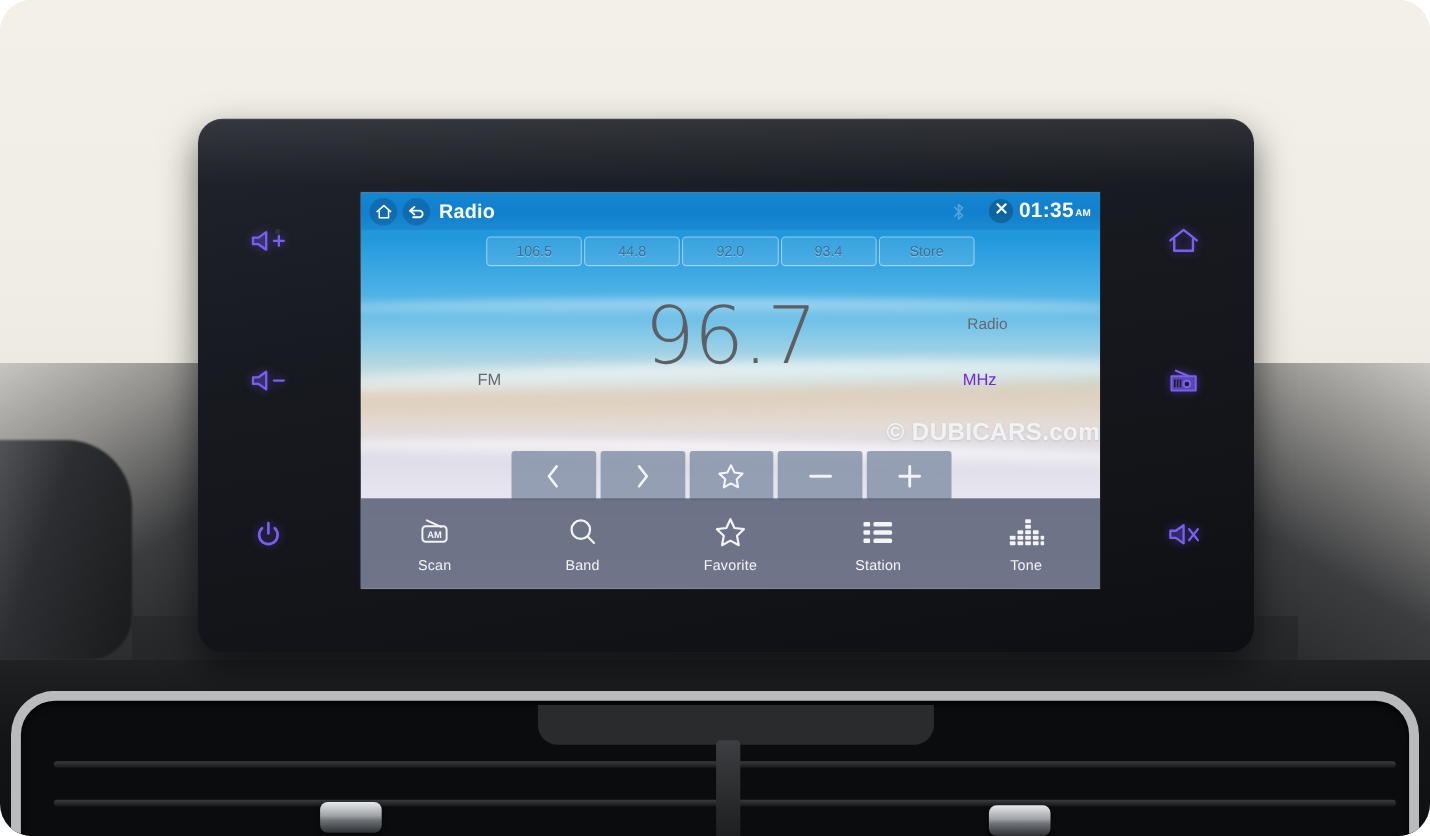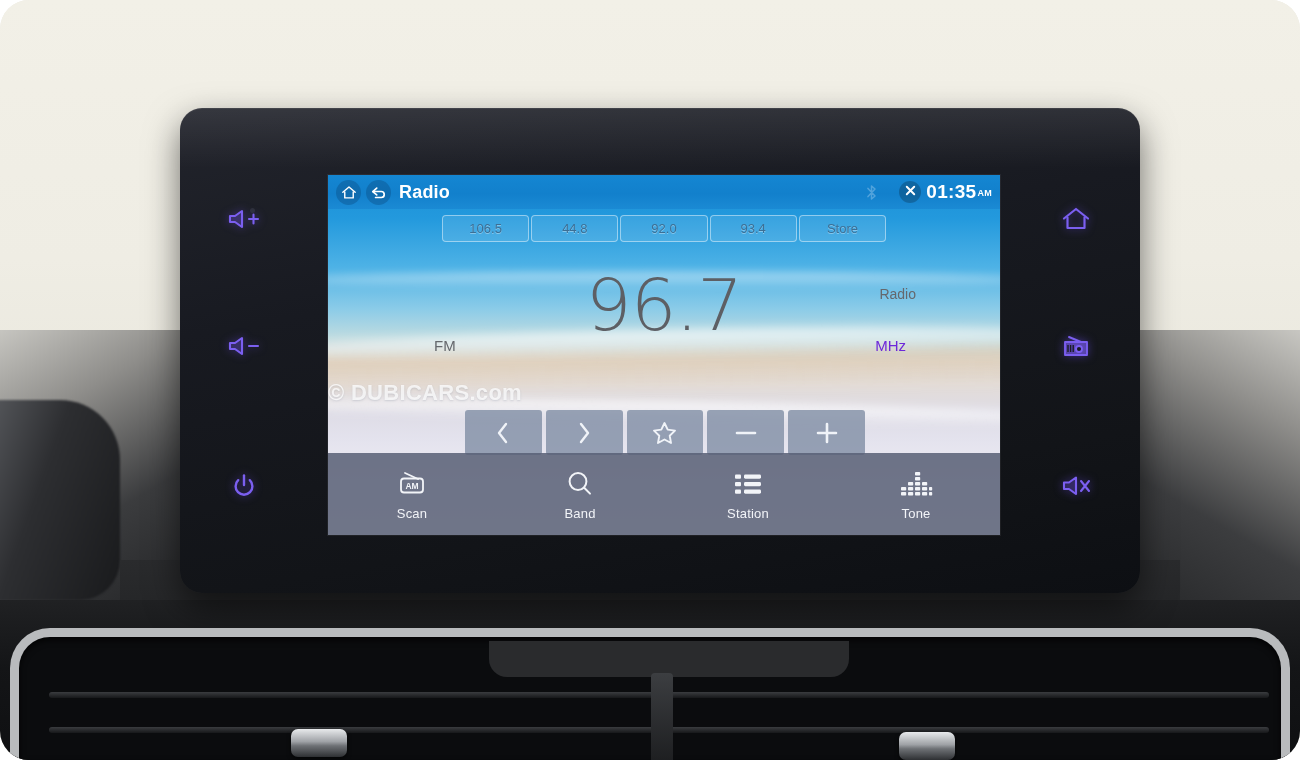--- a/index.html
+++ b/index.html
@@ -265,21 +265,21 @@
     position: absolute;
     right: 94px; top: 74px;
     font-size: 15px;
     color: #6d28d9;
   }
 
   
   #watermark {
     position: absolute;
     left: 0; right: 0; top: 205px;
-    text-align: left;
+    text-align: right;
     font-size: 22px;
     font-weight: bold;
     color: rgba(255,255,255,.75);
     letter-spacing: .3px;
     text-shadow: 0 1px 2px rgba(120,130,150,.25);
   }
 
   
   #controls {
     position: absolute;
@@ -553,20 +553,28 @@
         <div class="nav-item">
           <div class="nav-icon">
             <svg width="32" height="30" viewBox="0 0 32 30" fill="none" stroke="#f2f4f8" stroke-width="2" stroke-linecap="round">
               <circle cx="14" cy="12.5" r="8.4"></circle>
               <path d="M20.2 18.8 L26 24.6"></path>
             </svg>
           </div>
           <div class="nav-label">Band</div>
         </div>
 
+        <div class="nav-item">
+          <div class="nav-icon">
+            <svg width="32" height="30" viewBox="0 0 32 30" fill="none" stroke="#f2f4f8" stroke-width="2" stroke-linejoin="round">
+              <path d="M16 3 L19.7 11 L28.3 12.1 L22 18.1 L23.6 26.6 L16 22.5 L8.4 26.6 L10 18.1 L3.7 12.1 L12.3 11 Z"></path>
+            </svg>
+          </div>
+          <div class="nav-label">Favorite</div>
+        </div>
 
         <div class="nav-item">
           <div class="nav-icon">
             <svg width="32" height="26" viewBox="0 0 32 26" fill="#f2f4f8" stroke="none">
               <rect x="3" y="3.5" width="6" height="4.2" rx="1"></rect>
               <rect x="12" y="3.5" width="17" height="4.2" rx="1.4"></rect>
               <rect x="3" y="11" width="6" height="4.2" rx="1"></rect>
               <rect x="12" y="11" width="17" height="4.2" rx="1.4"></rect>
               <rect x="3" y="18.5" width="6" height="4.2" rx="1"></rect>
               <rect x="12" y="18.5" width="17" height="4.2" rx="1.4"></rect>

